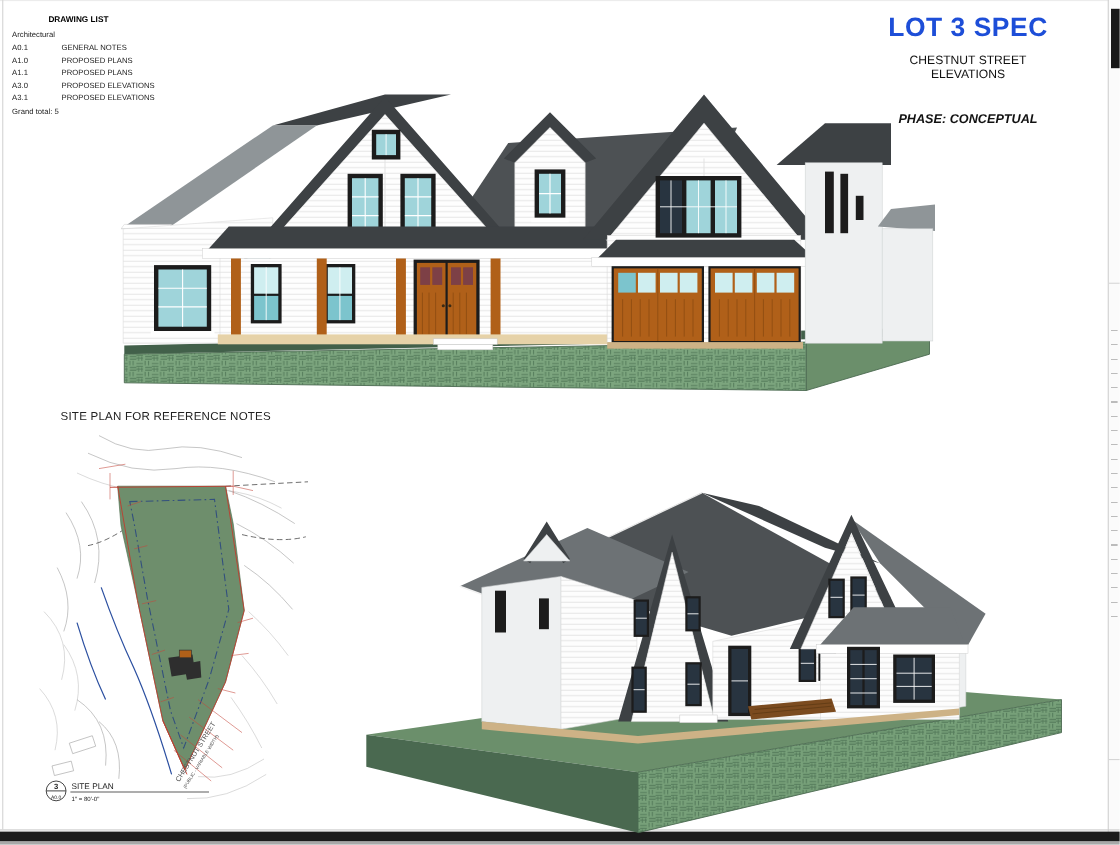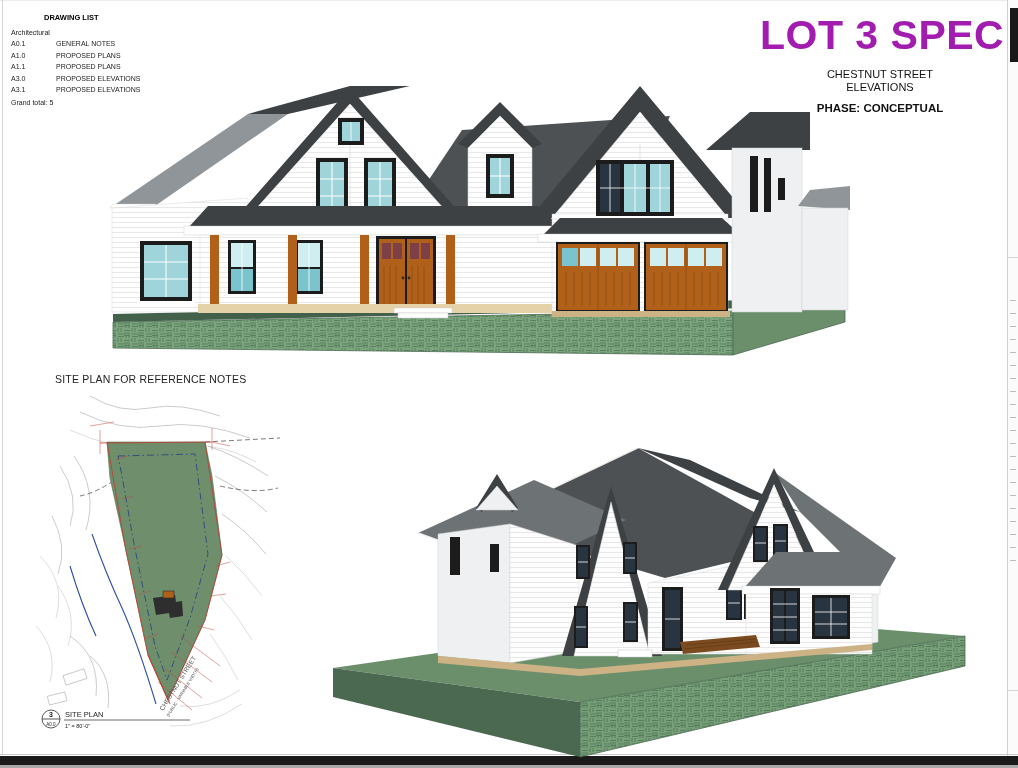--- a/index.html
+++ b/index.html
@@ -25,23 +25,23 @@
 
   
   .drawing-list{position:absolute;left:11px;top:12px;width:165px;font-size:7px;line-height:11.5px;color:#222;}
   .drawing-list .dl-title{font-weight:bold;font-size:7.5px;margin-left:33px;margin-bottom:3px;color:#000;}
   .dl-row{display:flex;}
   .dl-code{width:45px;}
   .dl-sec,.dl-total{margin-top:1px;}
 
   
   .titleblock{position:absolute;left:760px;top:12px;width:240px;text-align:center;}
-  .lot-title{font-size:41px;font-weight:bold;letter-spacing:.5px;color:#a21caf;white-space:nowrap;}
+  .lot-title{font-size:24px;font-weight:bold;letter-spacing:.5px;color:#1d4ed8;white-space:nowrap;}
   .subdiv{font-size:11px;line-height:13px;margin-top:9px;color:#111;}
-  .phase{font-size:11.5px;font-weight:bold;margin-top:8px;color:#111;}
+  .phase{font-size:11.5px;font-weight:bold;font-style:italic;margin-top:28px;color:#111;}
 
   
   .siteplan-heading{position:absolute;left:55px;top:373px;font-size:10.5px;color:#222;letter-spacing:.2px;}
   .siteplan-svg{position:absolute;left:30px;top:386px;}
 
   
   .front-render{position:absolute;left:110px;top:78px;}
   .rear-render{position:absolute;left:330px;top:428px;}
 
   

